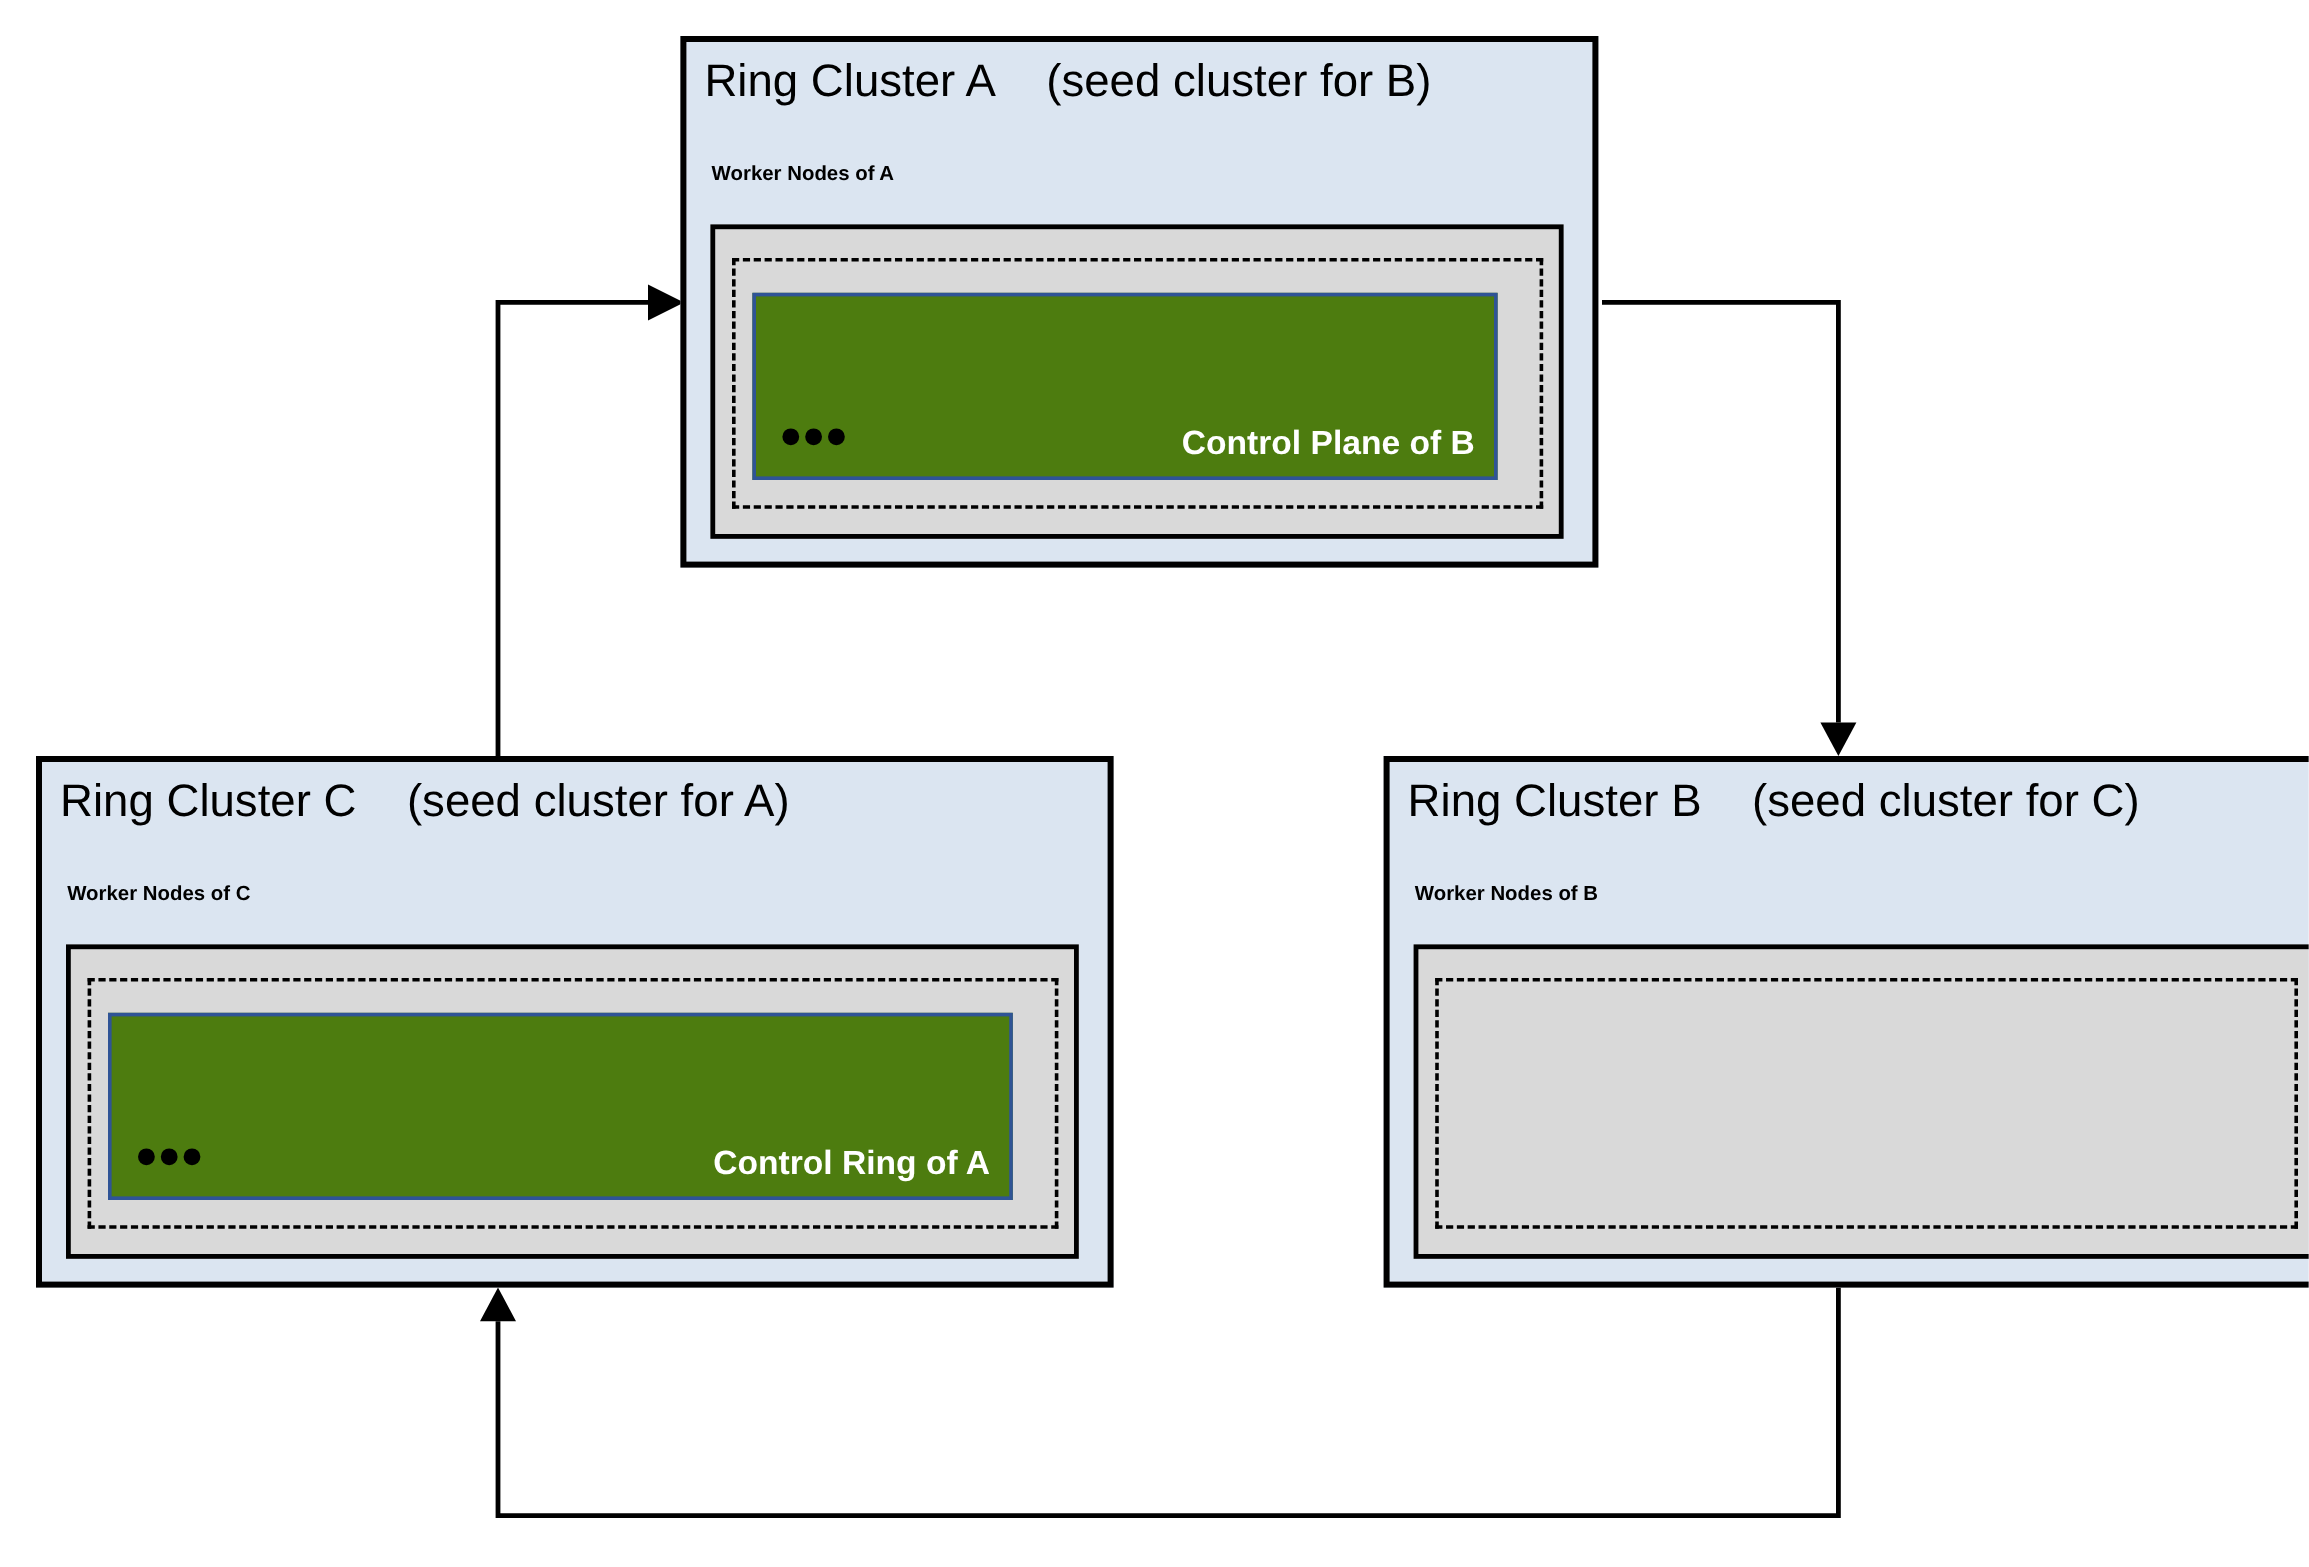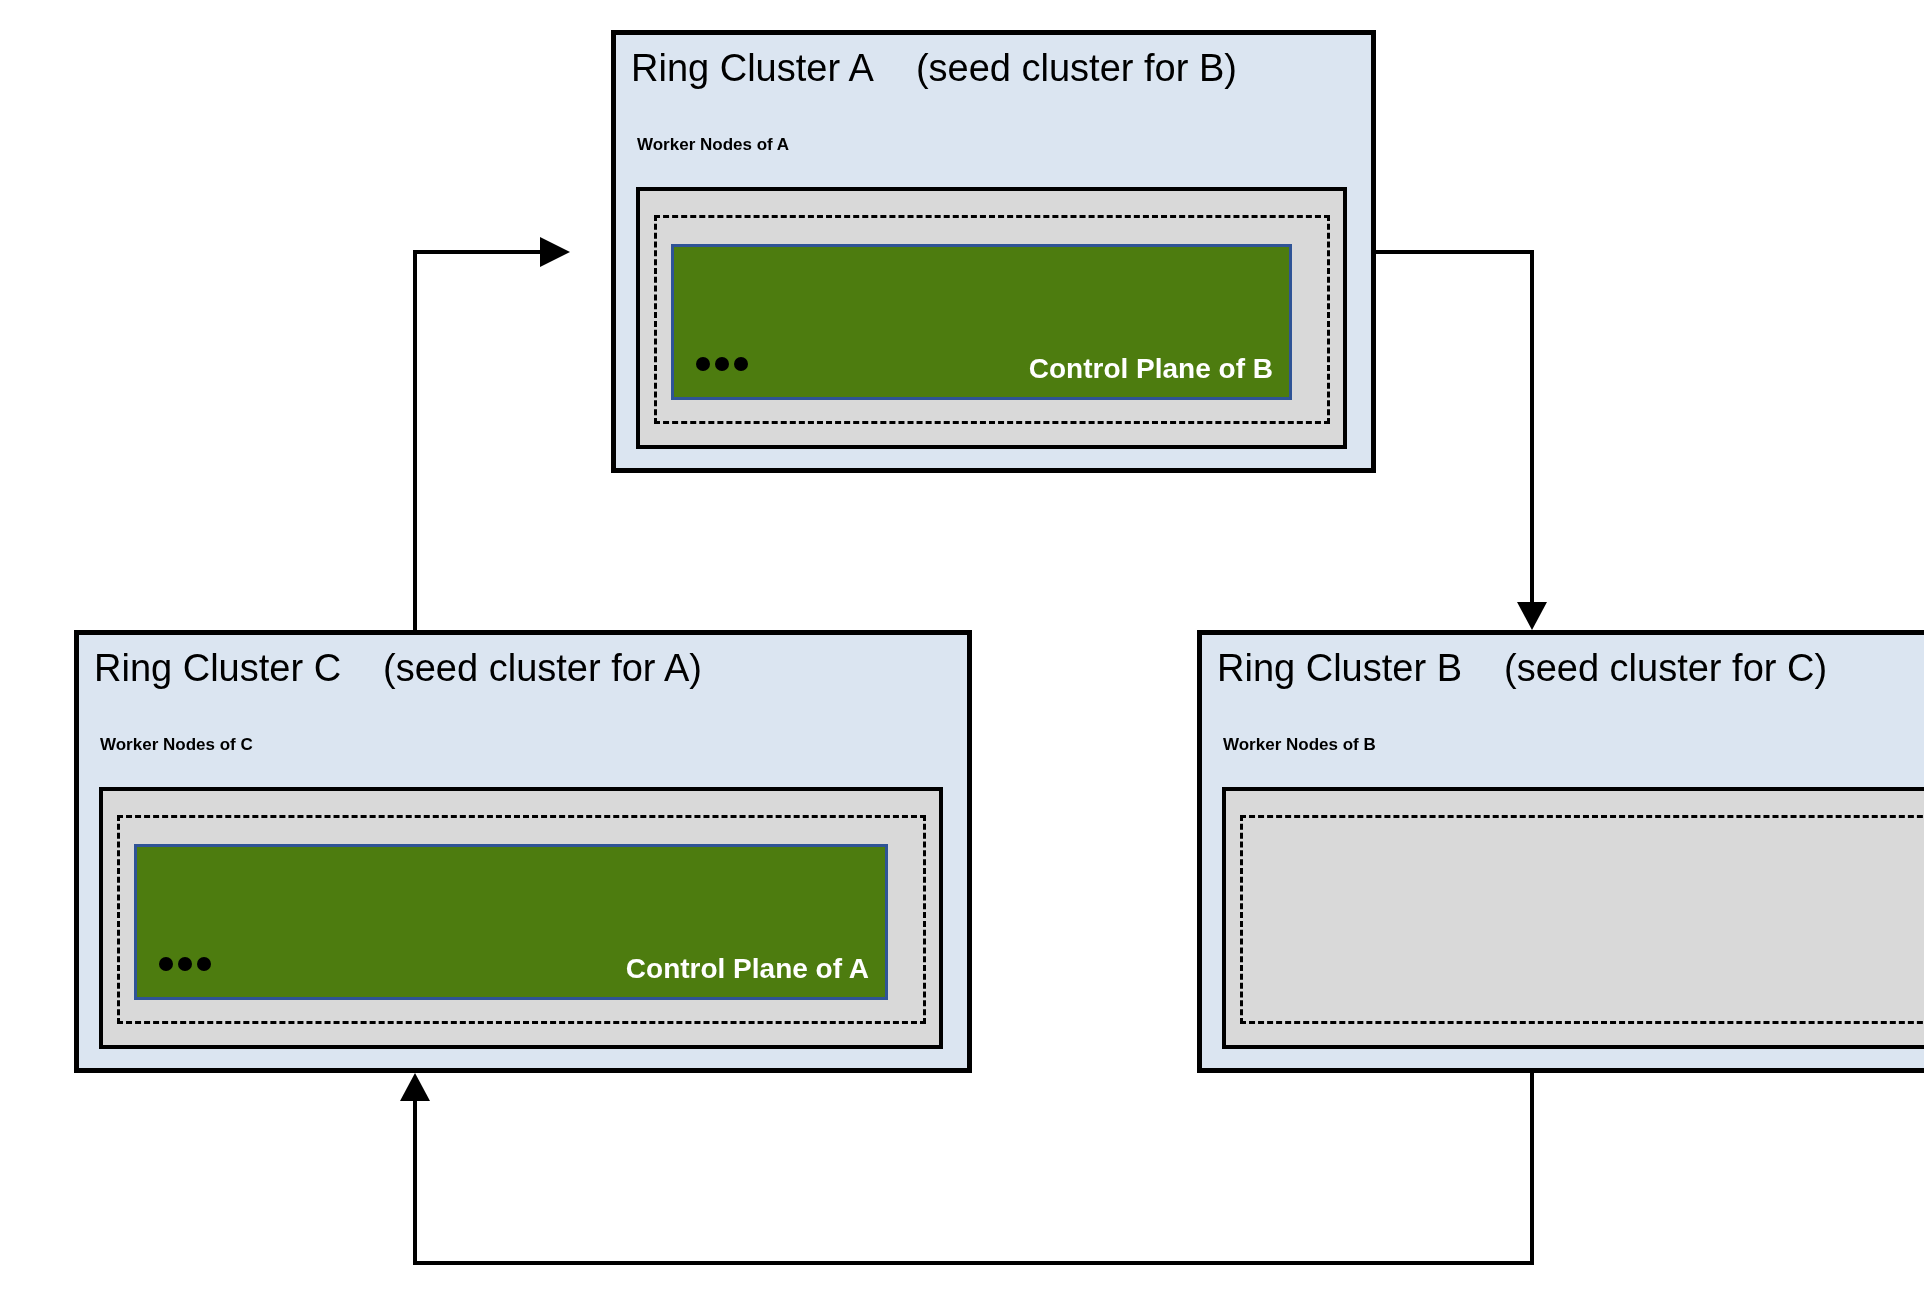--- a/index.html
+++ b/index.html
@@ -33,21 +33,20 @@
     fill: #000;
     stroke: none;
   }
 
   
   .cluster {
     position: absolute;
     background: #dbe5f1;
     border: 5px solid #000;
     box-sizing: border-box;
-    margin-left: 44px;
   }
   .cluster-a { left: 567px; top:  30px; width: 765px; height: 443px; }
   .cluster-c { left:  30px; top: 630px; width: 898px; height: 443px; }
   .cluster-b { left: 1153px; top: 630px; width: 808px; height: 443px; padding-left: 38px; }
 
   .cluster-title {
     position: absolute;
     top: 12px;
     left: 15px;
     right: 10px;
@@ -165,21 +164,21 @@
     </div>
     <div class="worker-label">Worker Nodes of C</div>
     <div class="worker-box">
       <div class="dashed"></div>
       <div class="control-plane">
         <span class="dots">
             <i></i>
             <i></i>
             <i></i>
           </span>
-        <span class="cp-label">Control Plane of A</span>
+        <span class="cp-label">Control Ring of A</span>
       </div>
     </div>
   </section>
 
   <section class="cluster cluster-b">
     <div class="cluster-title">
       <span>Ring Cluster B</span>
       <span>(seed cluster for C)</span>
     </div>
     <div class="worker-label">Worker Nodes of B</div>

